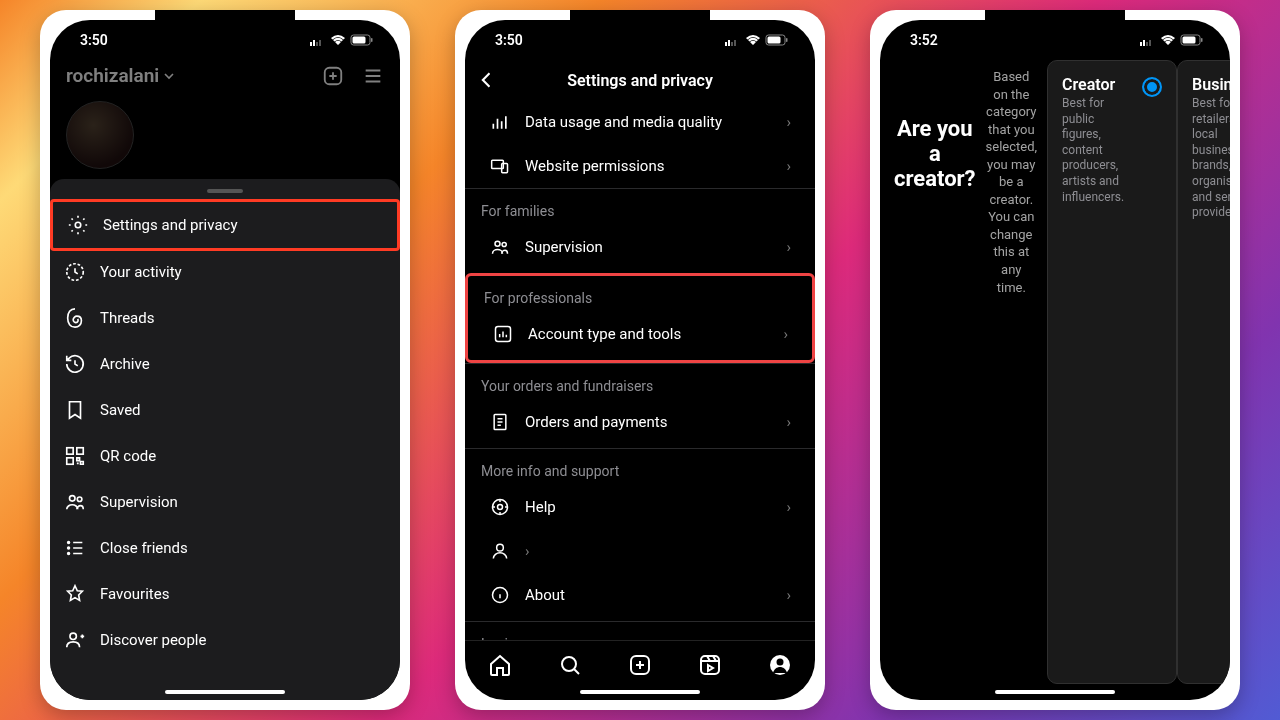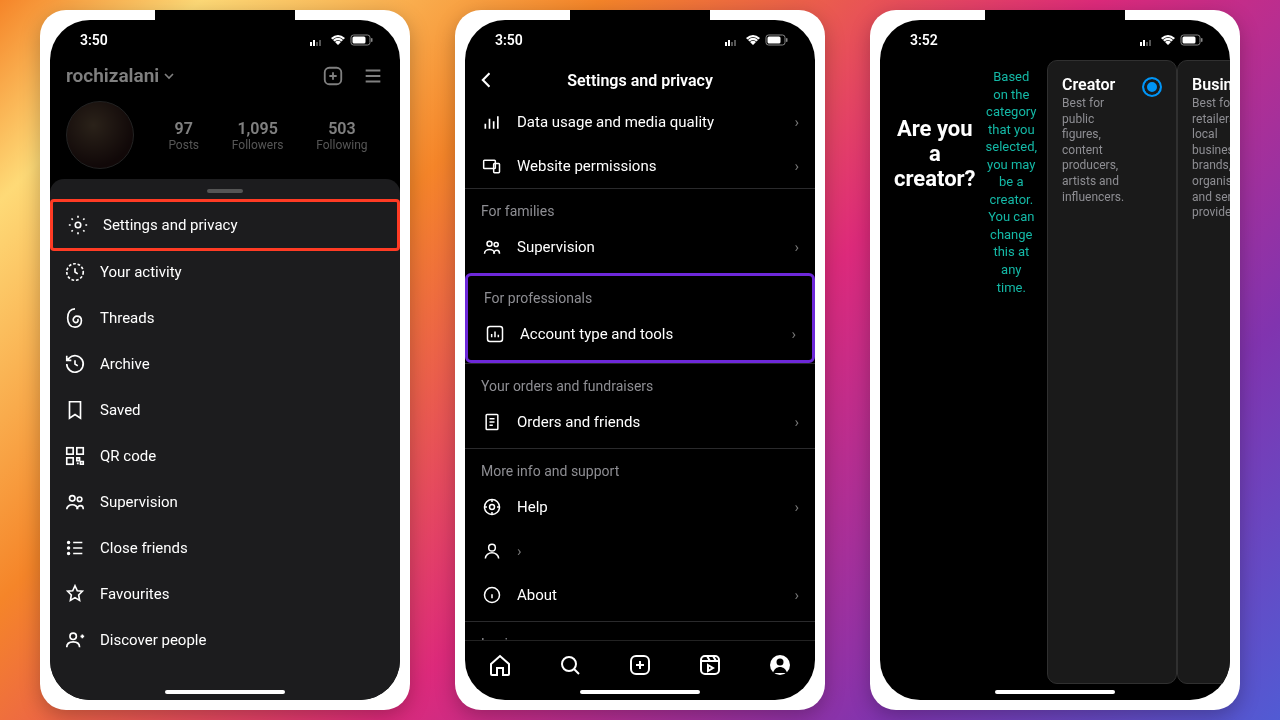--- a/index.html
+++ b/index.html
@@ -141,34 +141,34 @@
     text-align: center;
     font-size: 16px;
     font-weight: 600;
     margin-left: -20px;
   }
   .settings-scroll { flex: 1; overflow: hidden; background: #000; }
   .row {
     display: flex;
     align-items: center;
     gap: 14px;
-    padding: 11px 16px;
+    padding: 11px 24px;
     font-size: 15px;
   }
   .row .menu-icon { width: 22px; }
   .row-label { flex: 1; }
   .chev { color: #777; }
   .section-header {
     padding: 14px 16px 6px;
     font-size: 14px;
     color: #8e8e93;
   }
   .section { border-top: 0.5px solid #2a2a2c; padding-bottom: 4px; }
   .hl2 {
-    border: 3px solid #6d28d9;
+    border: 3px solid #ef4444;
     border-radius: 6px;
   }
   .tabbar {
     height: 48px;
     display: flex;
     justify-content: space-around;
     align-items: center;
     border-top: 0.5px solid #222;
     flex-shrink: 0;
     margin-bottom: 12px;
@@ -181,21 +181,21 @@
   }
   .creator-title {
     text-align: center;
     font-size: 22px;
     font-weight: 700;
     margin-top: 56px;
   }
   .creator-sub {
     text-align: center;
     font-size: 13px;
-    color: #14b8a6;
+    color: #a3a3a3;
     margin: 8px 10px 30px;
     line-height: 1.35;
   }
   .option {
     background: #1a1a1a;
     border: 1px solid #303030;
     border-radius: 10px;
     padding: 14px 14px;
     display: flex;
     gap: 18px;
@@ -267,34 +267,20 @@
             <path d="M12 8v8M8 12h8"></path>
           </svg>
         <svg width="22" height="22" viewBox="0 0 24 24" stroke="#fff" stroke-width="2">
             <path d="M4 6h16M4 12h16M4 18h16"></path>
           </svg>
       </div>
     </div>
 
     <div class="profile-stats-row">
       <div class="avatar"></div>
-      <div class="stats">
-        <div class="stat">
-          <div class="stat-num">97</div>
-          <div class="stat-lbl">Posts</div>
-        </div>
-        <div class="stat">
-          <div class="stat-num">1,095</div>
-          <div class="stat-lbl">Followers</div>
-        </div>
-        <div class="stat">
-          <div class="stat-num">503</div>
-          <div class="stat-lbl">Following</div>
-        </div>
-      </div>
     </div>
 
     <div class="sheet">
       <div class="grabber"></div>
       <ul class="menu-list">
         <li class="menu-item hl">
           <span class="menu-icon">
               <svg width="22" height="22" viewBox="0 0 24 24" fill="none" stroke="#fff" stroke-width="1.8">
                 <circle cx="12" cy="12" r="3"></circle>
                 <path d="M12 2v2M12 20v2M4.9 4.9l1.4 1.4M17.7 17.7l1.4 1.4M2 12h2M20 12h2M4.9 19.1l1.4-1.4M17.7 6.3l1.4-1.4"></path>
@@ -470,21 +456,21 @@
 
       <div class="section">
         <div class="section-header">Your orders and fundraisers</div>
         <div class="row">
           <span class="menu-icon">
               <svg width="20" height="20" viewBox="0 0 24 24" fill="none" stroke="#fff" stroke-width="1.8">
                 <rect x="5" y="3" width="14" height="18" rx="1"></rect>
                 <path d="M9 8h6M9 12h6M9 16h4"></path>
               </svg>
             </span>
-          <span class="row-label">Orders and friends</span>
+          <span class="row-label">Orders and payments</span>
           <span class="chev">›</span>
         </div>
       </div>
 
       <div class="section">
         <div class="section-header">More info and support</div>
         <div class="row">
           <span class="menu-icon">
               <svg width="20" height="20" viewBox="0 0 24 24" fill="none" stroke="#fff" stroke-width="1.8">
                 <circle cx="12" cy="12" r="9"></circle>

